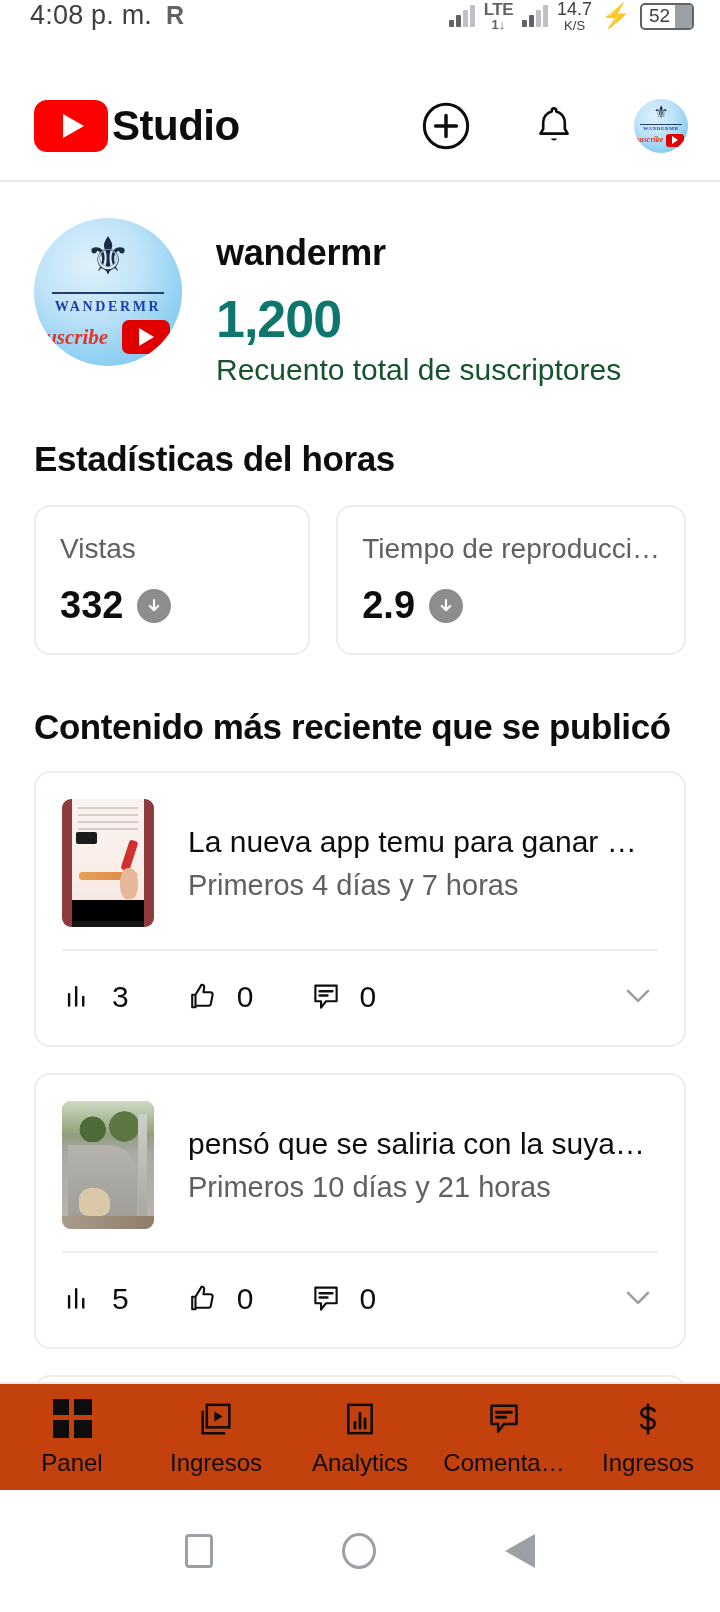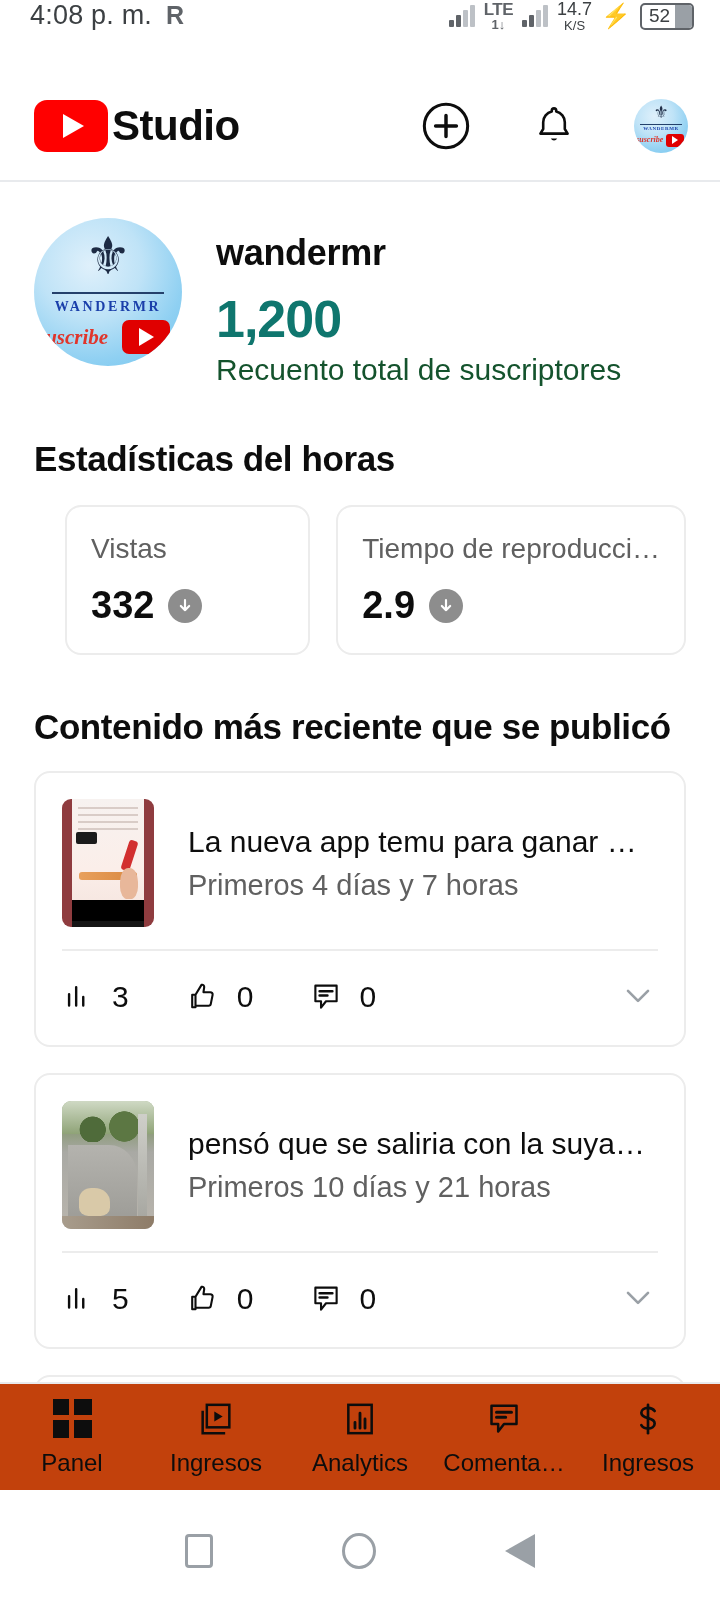--- a/index.html
+++ b/index.html
@@ -83,21 +83,21 @@
   .ch-count { font-size:52px; font-weight:bold; color:#0f766e; letter-spacing:-1px; margin-top:15px; }
   .ch-label { font-size:30px; color:#14532d; margin-top:4px; }
 
   
   .sec-head { display:flex; align-items:baseline; justify-content:space-between;
               padding:0 34px; margin-top:52px; }
   .sec-title { font-size:35px; font-weight:bold; color:#0d0d0d; letter-spacing:-.4px; }
   .sec-sub { font-size:28px; color:#606060; }
 
   
-  .stats { display:flex; gap:26px; padding:0 34px; margin-top:26px;margin-left:31px; }
+  .stats { display:flex; gap:26px; padding:0 34px; margin-top:26px; }
   .stat-card {
     flex:1; height:150px; border:2px solid #ececec; border-radius:16px;
     padding:26px 24px; display:flex; flex-direction:column; justify-content:space-between;
     background:#fff;
   }
   .stat-label { font-size:28px; color:#606060; white-space:nowrap; overflow:hidden; }
   .stat-row { display:flex; align-items:center; gap:14px; }
   .stat-val { font-size:38px; font-weight:bold; color:#0d0d0d; }
   .trend {
     width:34px; height:34px; border-radius:50%; background:#8d8d8d;

